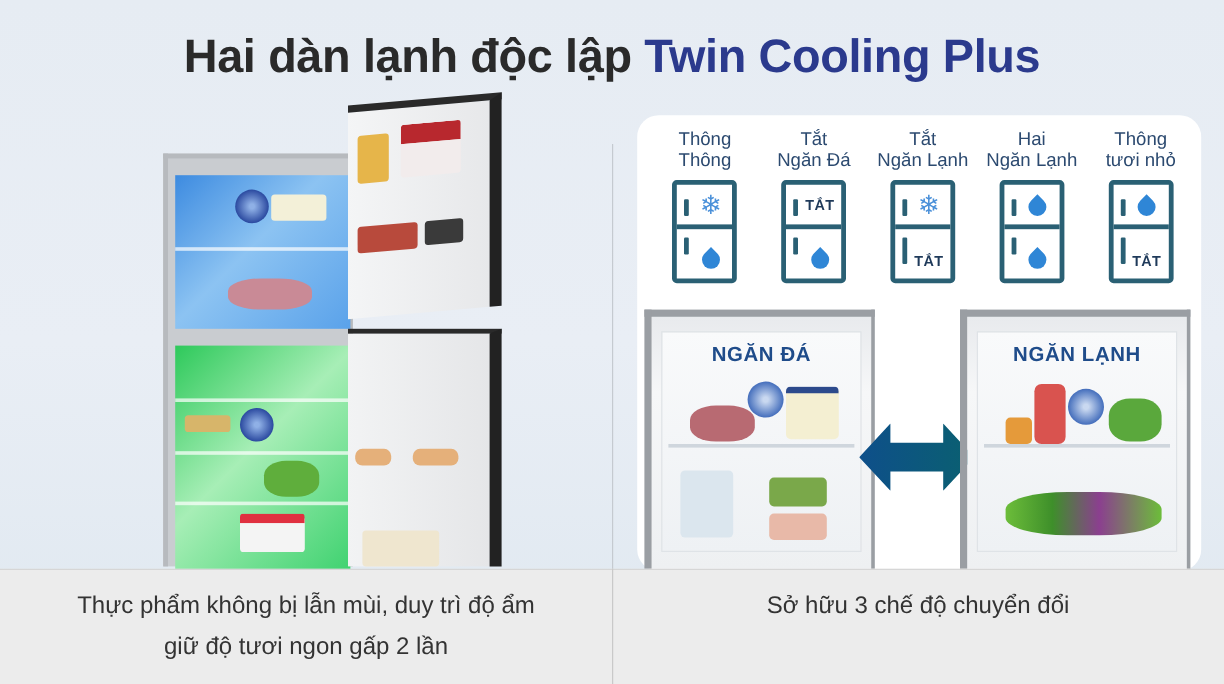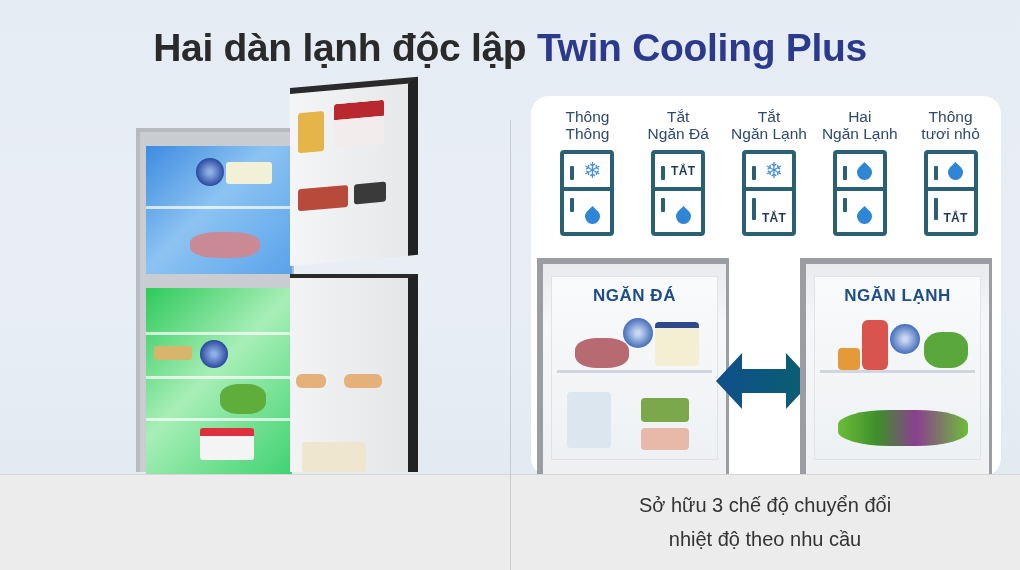--- a/index.html
+++ b/index.html
@@ -279,18 +279,19 @@
     <div class="blob" style="left:32px; top:84px; width:22px; height:22px; border-radius:4px; background:#e59a3a;"></div>
     <div class="blob" style="left:56px; top:56px; width:26px; height:50px; border-radius:6px; background:#d9534f;"></div>
     <div class="blob" style="left:84px; top:60px; width:30px; height:30px; border-radius:50%; background:radial-gradient(circle,#c9d8f0 10%,#3a66b8 75%);"></div>
     <div class="blob" style="left:118px; top:68px; width:44px; height:36px; background:#5aa83c;"></div>
     <div class="blob" style="left:32px; top:146px; width:130px; height:36px; background:linear-gradient(90deg,#6cbd3a,#3e8f2a,#8b3f8f 60%,#6cbd3a);"></div>
   </div>
 
   <div class="bottom-band"></div>
   <div class="bottom-divider"></div>
   <div class="caption left">
+    <div>Thực phẩm không bị lẫn mùi, duy trì độ ẩm</div>
+    <div>giữ độ tươi ngon gấp 2 lần</div>
   </div>
   <div class="caption right">
     <div>Sở hữu 3 chế độ chuyển đổi</div>
-    <div>nhiệt độ theo nhu cầu</div>
   </div>
 </div>
 
 </body></html>

